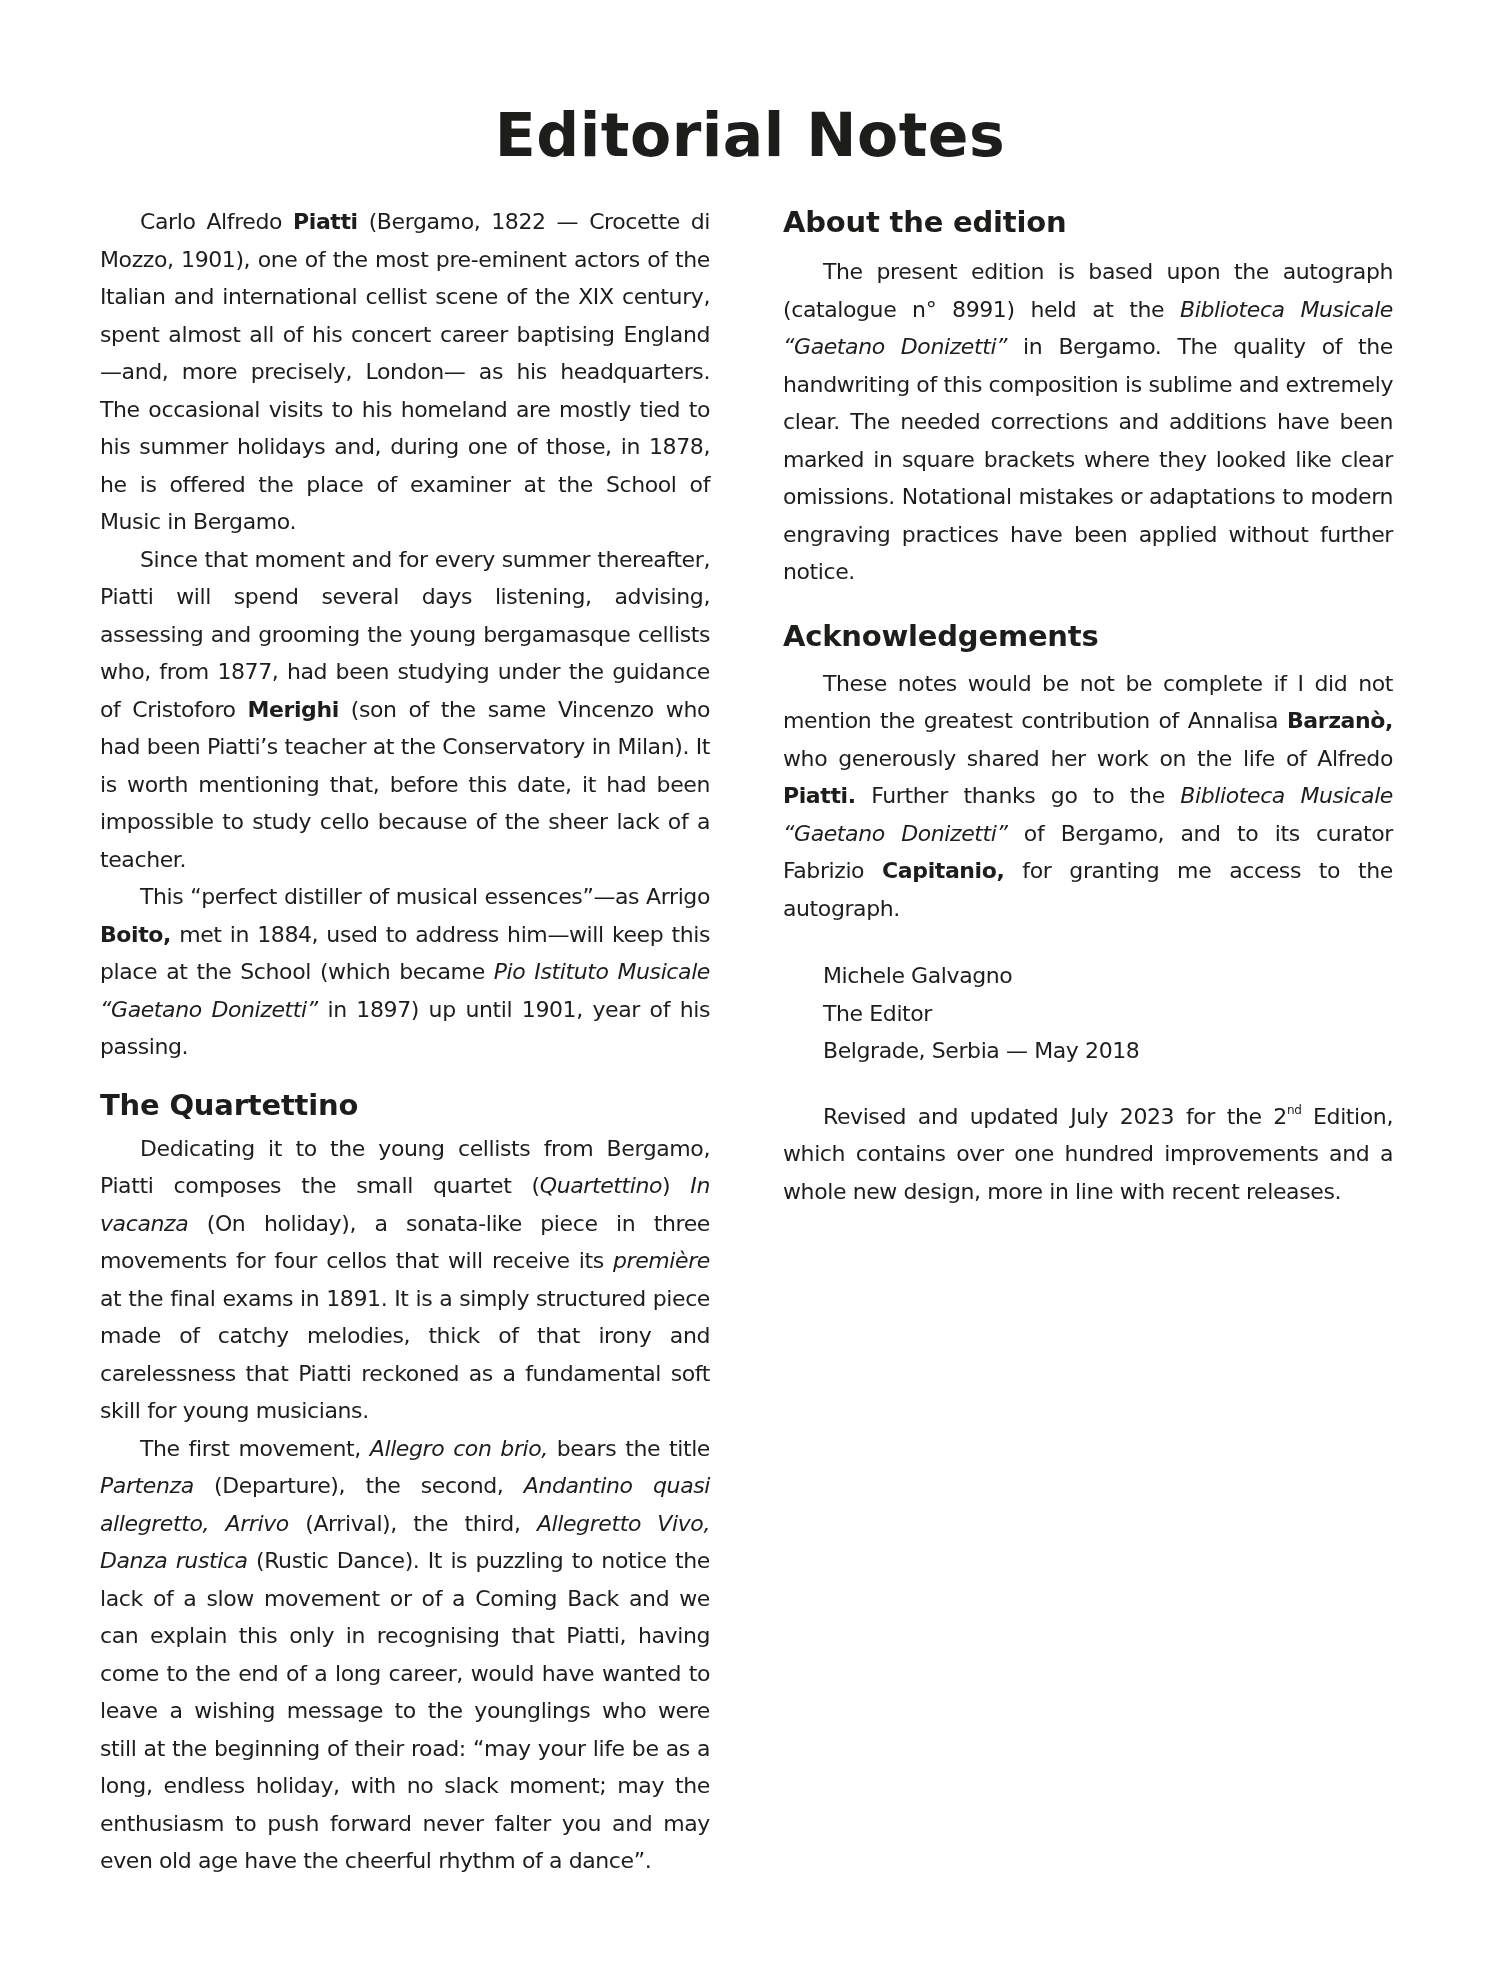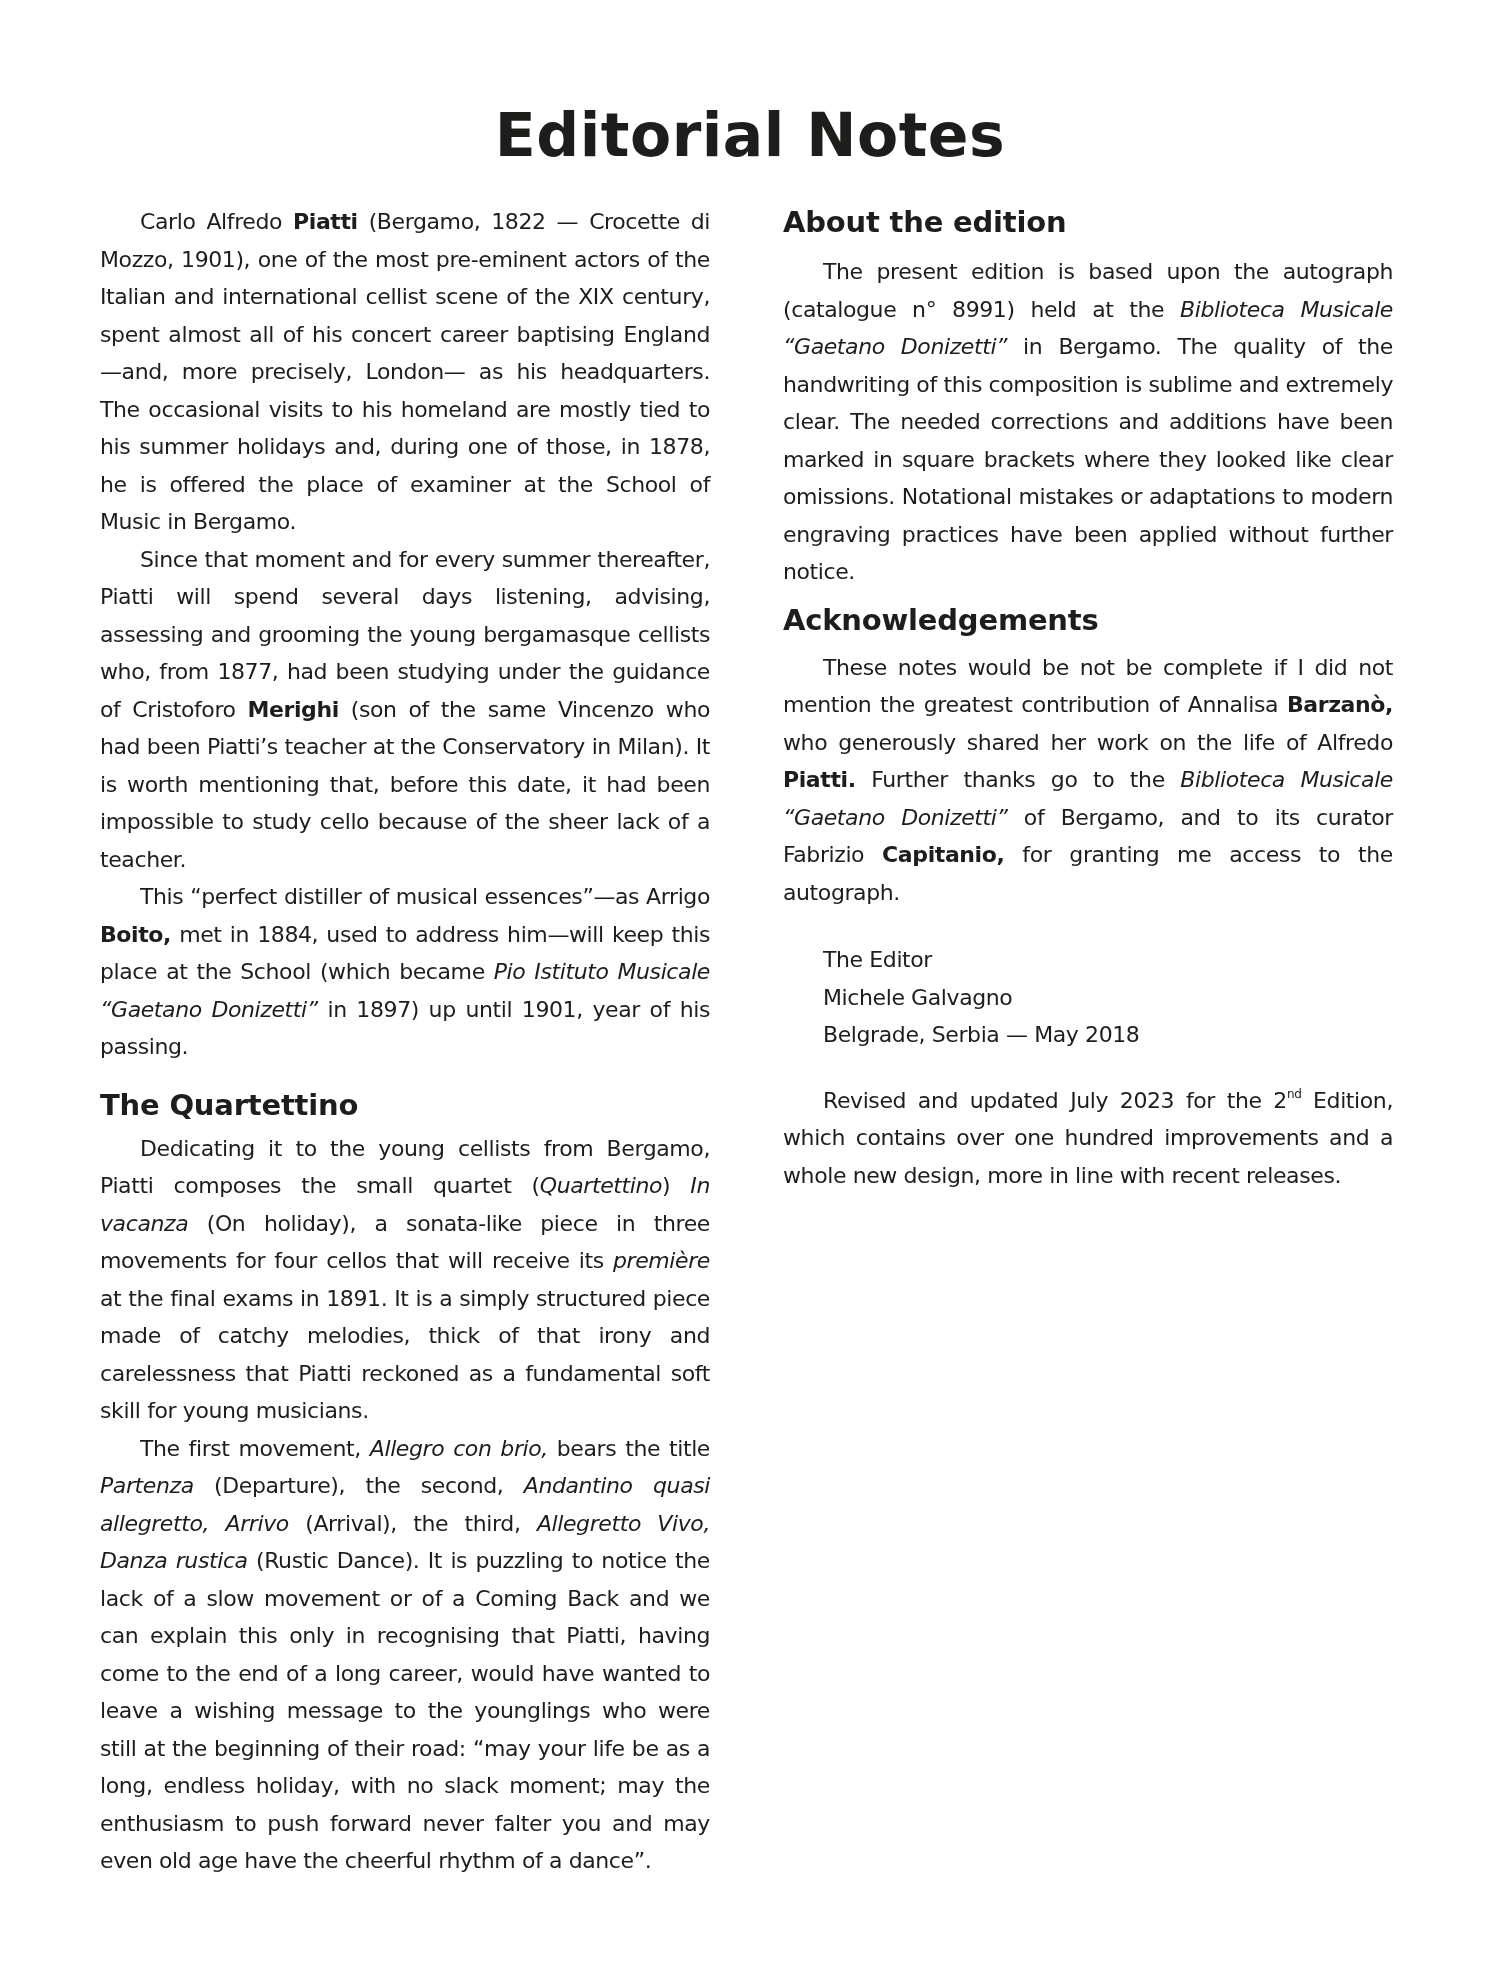--- a/index.html
+++ b/index.html
@@ -19,21 +19,21 @@
     margin: 0; font-size: 22px; line-height: 37.5px; text-align: justify;
     font-family: "DejaVu Sans", sans-serif; letter-spacing: -0.4px;
   }
   p.indent { text-indent: 40px; }
   h2 {
     margin: 0; font-size: 29px; font-weight: bold; letter-spacing: -0.2px;
     font-family: "DejaVu Sans", sans-serif;
   }
   .left h2 { margin-top: 22px; margin-bottom: 8px; }
   .right h2.first { margin-top: 0px; margin-bottom: 12px; line-height: 38px; }
-  .right h2.second { margin-top: 12px; margin-bottom: 12px; }
+  .right h2.second { margin-top: 28px; margin-bottom: 12px; }
   .signature { margin-top: 30px; padding-left: 40px; }
   .signature div { font-size: 22px; line-height: 37.5px; letter-spacing: -0.4px; }
   .revised { margin-top: 28px; }
   sup { font-size: 12px; line-height: 0; vertical-align: 10px; }
   em { font-style: italic; }
   strong { font-weight: bold; }
 </style>
 </head>
 <body>
 
@@ -50,19 +50,19 @@
 </div>
 
 <div class="col right">
   <h2 class="first">About the edition</h2>
   <p class="indent"><span>The present edition is based upon the autograph (catalogue n° 8991) held at the </span><em>Biblioteca Musicale “Gaetano Donizetti”</em><span> in Bergamo. The quality of the handwriting of this composition is sublime and extremely clear. The needed corrections and additions have been marked in square brackets where they looked like clear omissions. Notational mistakes or adaptations to modern engraving practices have been applied without further notice.</span></p>
 
   <h2 class="second">Acknowledgements</h2>
   <p class="indent"><span>These notes would be not be complete if I did  not mention the greatest contribution of Annalisa </span><strong>Barzanò,</strong><span> who generously shared her work on the life of Alfredo </span><strong>Piatti.</strong><span> Further thanks go to the </span><em>Biblioteca Musicale “Gaetano Donizetti”</em><span> of Bergamo, and to its curator Fabrizio </span><strong>Capitanio,</strong><span> for granting me access to the autograph.</span></p>
 
   <div class="signature">
+    <div>Michele Galvagno</div>
     <div>The Editor</div>
-    <div>Michele Galvagno</div>
     <div>Belgrade, Serbia — May 2018</div>
   </div>
 
   <p class="indent revised"><span>Revised and updated July 2023 for the 2</span><sup>nd</sup><span> Edition, which contains over one hundred improvements and a whole new design, more in line with recent releases.</span></p>
 </div>
 
 </body></html>

